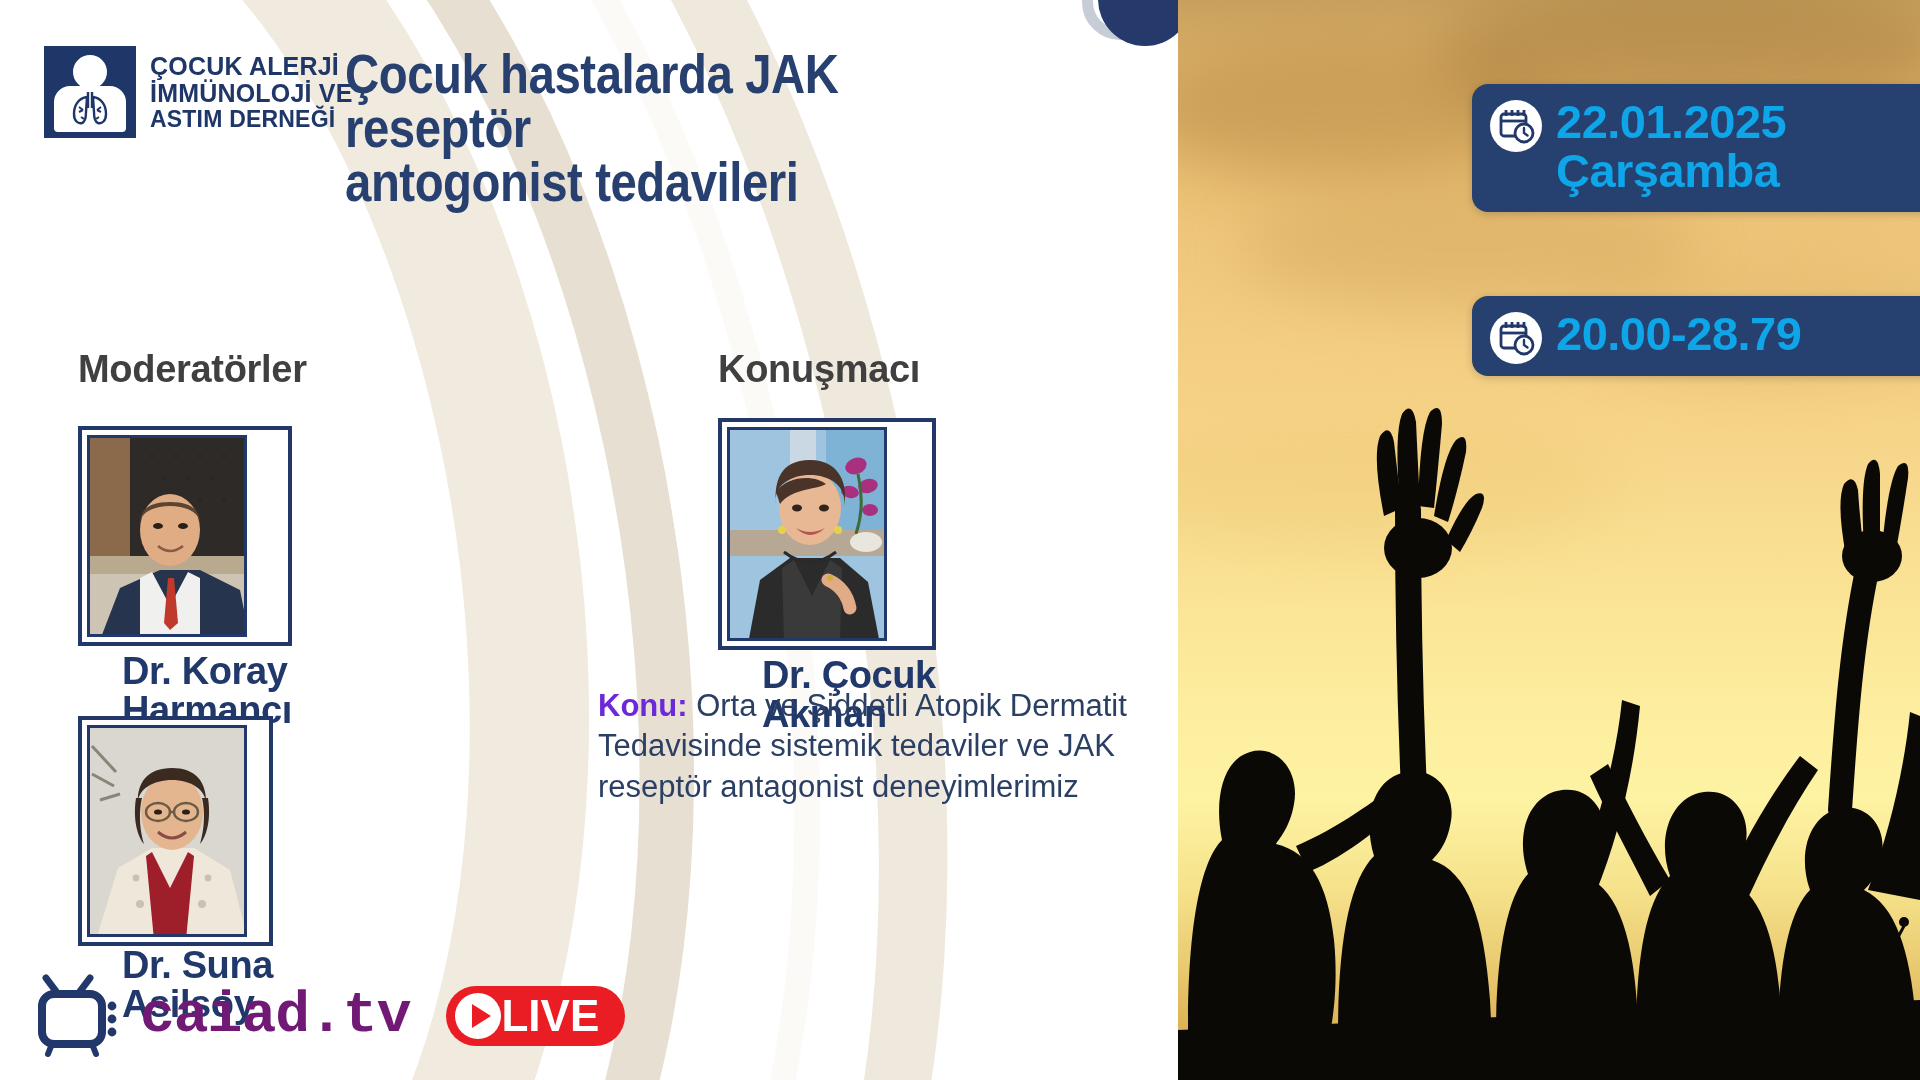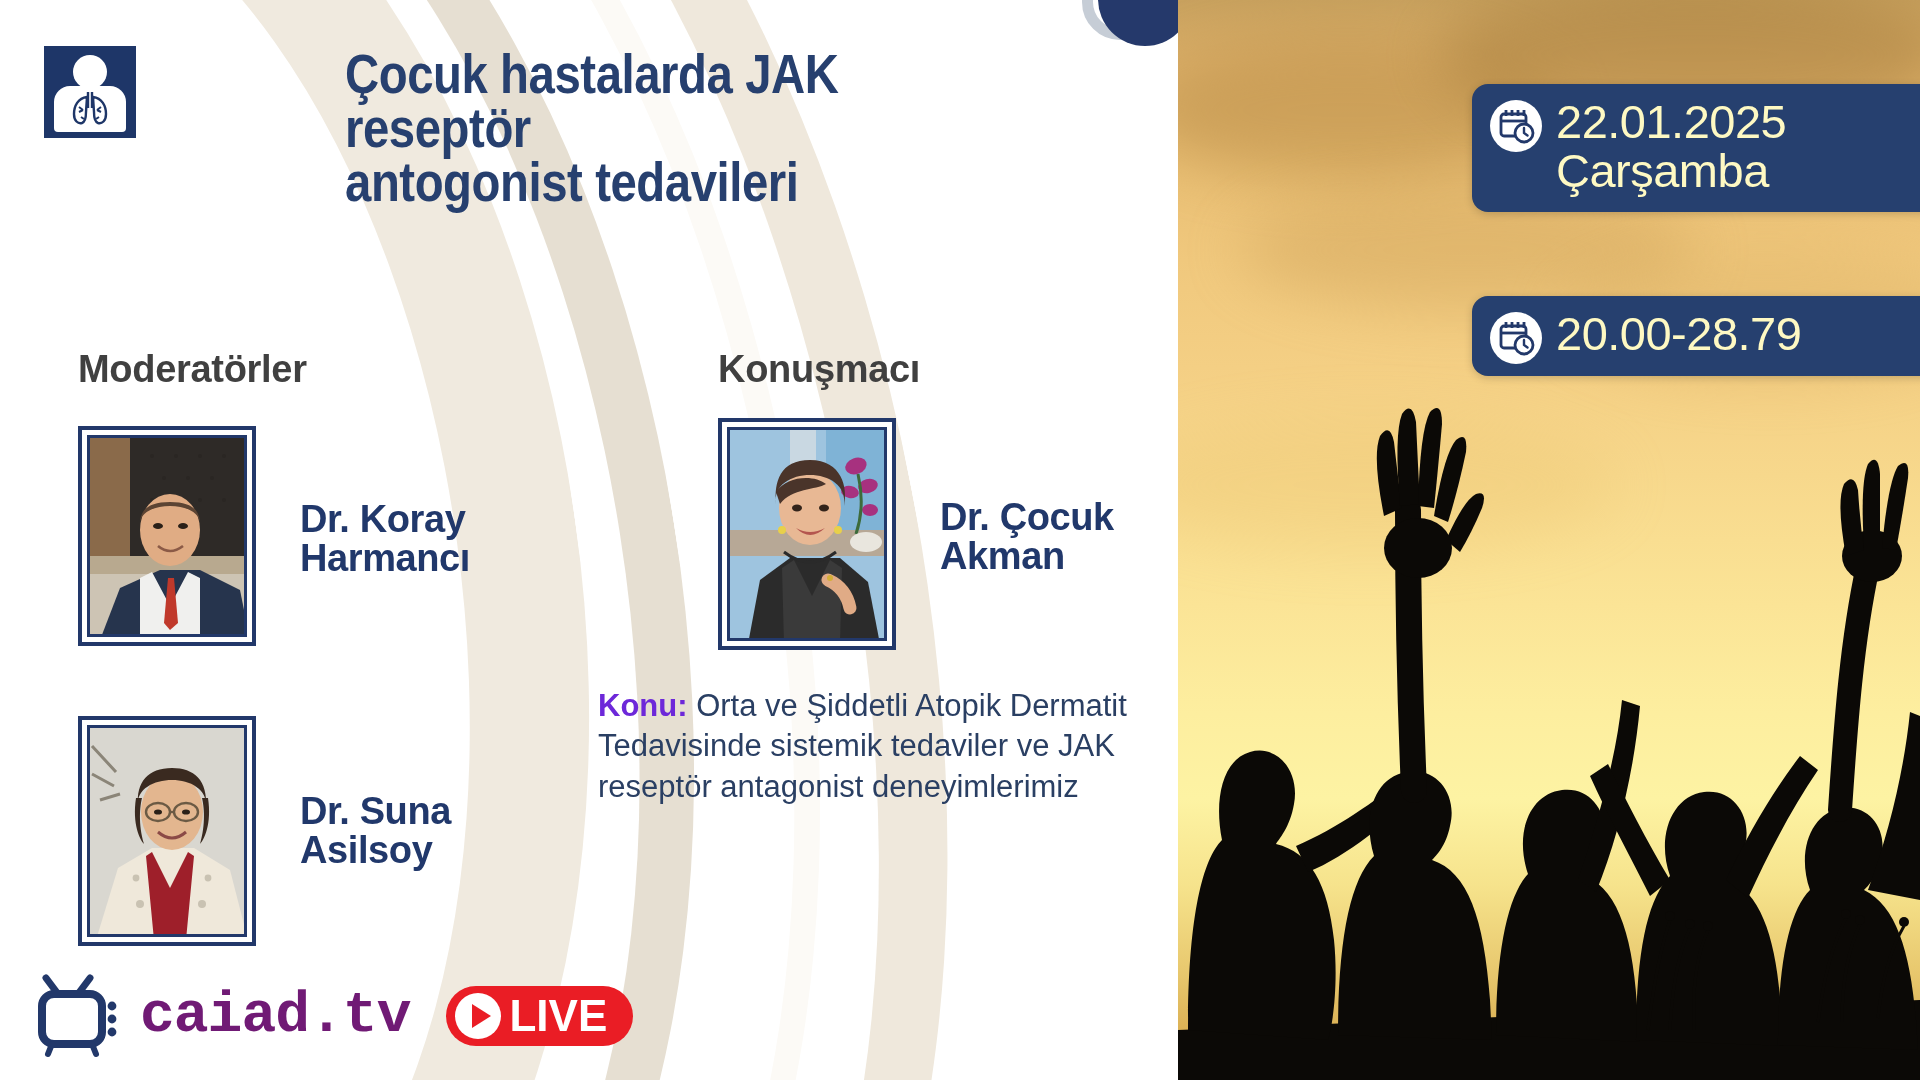--- a/index.html
+++ b/index.html
@@ -130,21 +130,21 @@
     color:#404040;
     font-weight:800;
     font-size: 38px;
     letter-spacing: -.3px;
     z-index: 12;
   }
   .sec-moderator { left: 78px;  top: 348px; }
   .sec-speaker   { left: 718px; top: 348px; }
 
   
-  .person { position:absolute; display:flex; align-items:center; z-index:12; }
+  .person { position:absolute; display:flex; z-index:12;flex-direction:column; }
   .frame {
     border: 4px solid #22386a;
     padding: 5px;
     background: #ffffff;
   }
   .frame .inner {
     border: 3px solid #22386a;
     overflow:hidden;
     background:#dedad2;
   }
@@ -195,21 +195,21 @@
   .caiad-text {
     color:#701a75;
     font-weight: 800;
     font-size: 58px;
     letter-spacing: -1px;
     line-height: 1;
     margin-left: -4px;
     font-family: Liberation Mono, monospace;
   }
   .live-badge {
-    display:flex; align-items:center; gap: 8px;
+    display:flex; align-items:center; gap: 0;
     background:#ea1d25;
     border-radius: 999px;
     padding: 7px 26px 7px 9px;
     margin-left: 26px;
   }
   .live-play {
     width: 46px; height: 46px; border-radius:50%;
     background:#fff;
     display:flex; align-items:center; justify-content:center;
     flex:0 0 auto;
@@ -257,22 +257,22 @@
   }
   .badge-icon {
     width: 52px; height: 52px;
     border-radius:50%;
     background:#fff;
     flex:0 0 auto;
     display:flex; align-items:center; justify-content:center;
     margin-top: 2px;
   }
   .badge-text {
-    color:#fef9c3;
-    font-weight: 400;
+    color:#0ea5e9;
+    font-weight: 700;
     font-size: 47px;
     line-height: 1.04;
     letter-spacing: -.5px;
     white-space: pre-line;
   }
   #badge-date { left: 1472px; top: 84px; width: 470px; }
   #badge-time { left: 1472px; top: 296px; width: 470px; padding-bottom: 12px; }
 </style>
 </head>
 <body>
@@ -290,20 +290,25 @@
       <div class="dernek-mark">
         <div class="head"></div>
         <div class="body"></div>
         <svg class="lungs" viewBox="0 0 44 36">
           <path d="M20 2 v16 M24 2 v16" stroke="#1e3668" stroke-width="2.4" fill="none"></path>
           <path d="M19 7 C10 8 6 16 6 24 C6 31 10 34 14 33 C17 32 18 27 18 22 Z" fill="none" stroke="#1e3668" stroke-width="2.4"></path>
           <path d="M25 7 C34 8 38 16 38 24 C38 31 34 34 30 33 C27 32 26 27 26 22 Z" fill="none" stroke="#1e3668" stroke-width="2.4"></path>
           <path d="M11 17 l4 3 M11 22 l4 -2 M13 27 l3 2" stroke="#1e3668" stroke-width="2" fill="none"></path>
           <path d="M33 17 l-4 3 M33 22 l-4 -2 M31 27 l-3 2" stroke="#1e3668" stroke-width="2" fill="none"></path>
         </svg>
+      </div>
+      <div class="dernek-text">
+        <div>ÇOCUK ALERJİ</div>
+        <div>İMMÜNOLOJİ VE</div>
+        <div class="l3">ASTIM DERNEĞİ</div>
       </div>
     </div>
 
     <div class="circle-deco">
       <div class="ring"></div>
       <div class="fill"></div>
     </div>
 
     <div class="title">
       <div>Çocuk hastalarda JAK reseptör</div>

